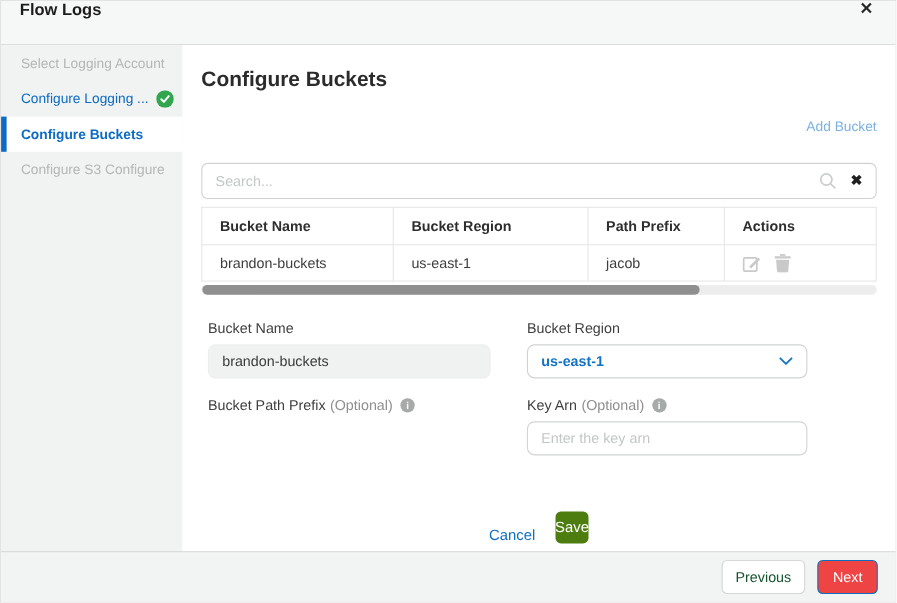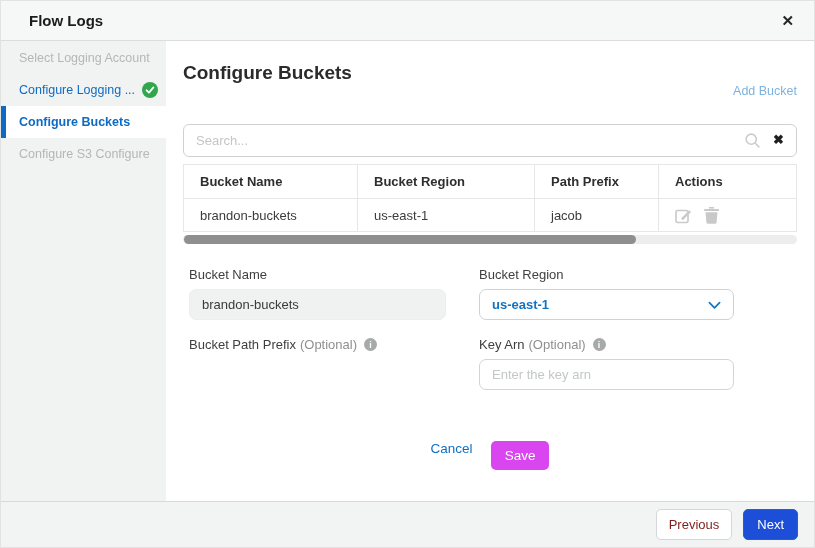--- a/index.html
+++ b/index.html
@@ -2,35 +2,35 @@
 <html><head>
 <meta charset="utf-8">
 <style>
   * { box-sizing: border-box; margin: 0; padding: 0; }
   html,body { width:815px; height:548px; }
   body { font-family:"Liberation Sans", sans-serif; background:#fff; overflow:hidden; }
 
   .modal { width:815px; height:548px; display:flex; flex-direction:column; background:#fff; border:1px solid #e2e2e2; }
 
   
-  .hdr { height:40px; flex:0 0 40px; background:#f6f7f7; border-bottom:1px solid #dcdcdc; display:flex; align-items:center; padding:0 20px 0 28px; }
+  .hdr { height:40px; flex:0 0 40px; background:#f6f7f7; border-bottom:1px solid #dcdcdc; display:flex; align-items:flex-start; padding:0 20px 0 17px; }
   .hdr-title { font-size:15px; font-weight:700; color:#1c1c1c; }
   .hdr-close { margin-left:auto; font-size:15px; font-weight:700; color:#262626; cursor:pointer; line-height:1; }
 
   
   .bd { flex:1 1 auto; display:flex; min-height:0; }
   .sidebar { width:165px; flex:0 0 165px; background:#f1f3f2; padding-top:1px;text-align:right; }
   .side-item { height:32px; display:flex; align-items:center; padding-left:13px; border-left:5px solid transparent; font-size:12.5px; color:#b3b7b6; cursor:pointer; }
   .side-item.completed { color:#0d6bc5; }
   .side-item.active { background:#fff; border-left-color:#0d6bc5; color:#0d6bc5; font-weight:700; }
   .side-check { margin-left:7px; display:inline-flex; }
 
   .content { flex:1 1 auto; padding:0 17px; position:relative; background:#fff; }
   .page-title { margin-top:21px; font-size:19px; font-weight:600; color:#2b2b2b; }
-  .add-row { display:flex; justify-content:flex-end; }
+  .add-row { margin-top:24px; display:flex; justify-content:flex-end; }
   .add-link { font-size:12.5px; color:#7db2e0; cursor:pointer; }
 
   
   .search-wrap { margin-top:26px; position:relative; }
   .search-input { width:100%; height:33px; border:1px solid #cfd2d1; border-radius:6px; padding:0 62px 0 12px; font-size:13px; color:#c2410c; font-family:"Liberation Sans", sans-serif; outline:none; }
   .search-input::placeholder { color:#c3c7c6; }
   .search-icon { position:absolute; right:36px; top:8px; }
   .search-clear { position:absolute; right:13px; top:8px; font-size:13px; font-weight:700; color:#1f1f1f; cursor:pointer; }
 
   
@@ -61,28 +61,28 @@
   
   .prefix-wrap { position:relative; }
   .inp.focused { border:2px solid #5b9fd9; padding:0 11px; }
   .caret { position:absolute; left:44px; top:8px; width:1.5px; height:16px; background:#111; }
   .red-box { position:absolute; left:-8px; top:-7px; width:284px; height:45px; border:5px solid #e8170e; pointer-events:none; }
   .red-arrow { position:absolute; left:-64px; top:50%; transform:translateY(-50%); display:flex; align-items:center; pointer-events:none; }
   .arrow-shaft { width:38px; height:7px; background:#e8170e; }
   .arrow-head { width:0; height:0; border-top:11px solid transparent; border-bottom:11px solid transparent; border-left:15px solid #e8170e; }
 
   
-  .acts { margin-top:34px; display:flex; justify-content:center; align-items:flex-start; gap:18px; }
+  .acts { margin-top:34px; display:flex; justify-content:center; align-items:flex-end; gap:18px; }
   .cancel-link { font-size:13.5px; color:#0f6fc5; cursor:pointer; }
-  .save-btn { background:#d946ef; color:#fff; border:none; border-radius:5px; padding:7px 14px; font-size:13.5px; font-family:"Liberation Sans", sans-serif; cursor:pointer; }
+  .save-btn { background:#4d7c0f; color:#fff; border:none; border-radius:5px; padding:7px 0; font-size:13.5px; font-family:"Liberation Sans", sans-serif; cursor:pointer; }
 
   
   .ftr { flex:0 0 46px; background:#f2f3f3; border-top:1px solid #d9d9d9; display:flex; align-items:center; justify-content:flex-end; gap:11px; padding:0 16px; }
-  .prev-btn { background:#fff; border:1px solid #d4d7d6; border-radius:5px; color:#7f1d1d; padding:7px 12px; font-size:13px; font-family:"Liberation Sans", sans-serif; cursor:pointer; }
-  .next-btn { background:#1d4ed8; border:1px solid #0d6ec1; border-radius:5px; color:#fff; padding:7px 13px; font-size:13px; font-family:"Liberation Sans", sans-serif; cursor:pointer; }
+  .prev-btn { background:#fff; border:1px solid #d4d7d6; border-radius:5px; color:#14532d; padding:7px 12px; font-size:13px; font-family:"Liberation Sans", sans-serif; cursor:pointer; }
+  .next-btn { background:#ef4444; border:1px solid #0d6ec1; border-radius:5px; color:#fff; padding:7px 13px; font-size:13px; font-family:"Liberation Sans", sans-serif; cursor:pointer; }
 </style>
 </head>
 <body>
 
 <div class="modal">
 
   <div class="hdr">
     <span class="hdr-title">Flow Logs</span>
     <span class="hdr-close">✕</span>
   </div>

